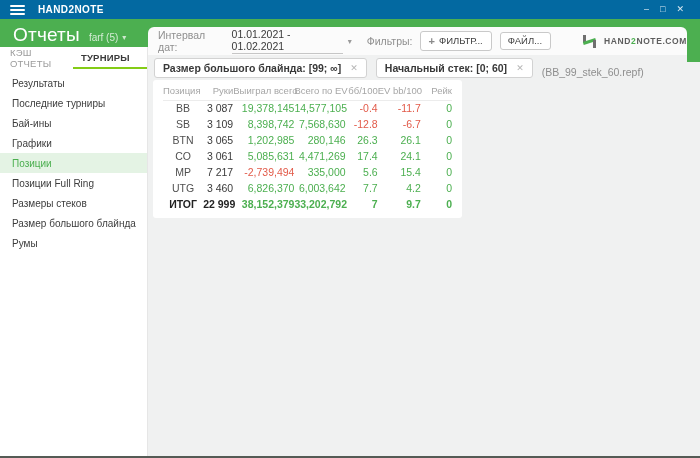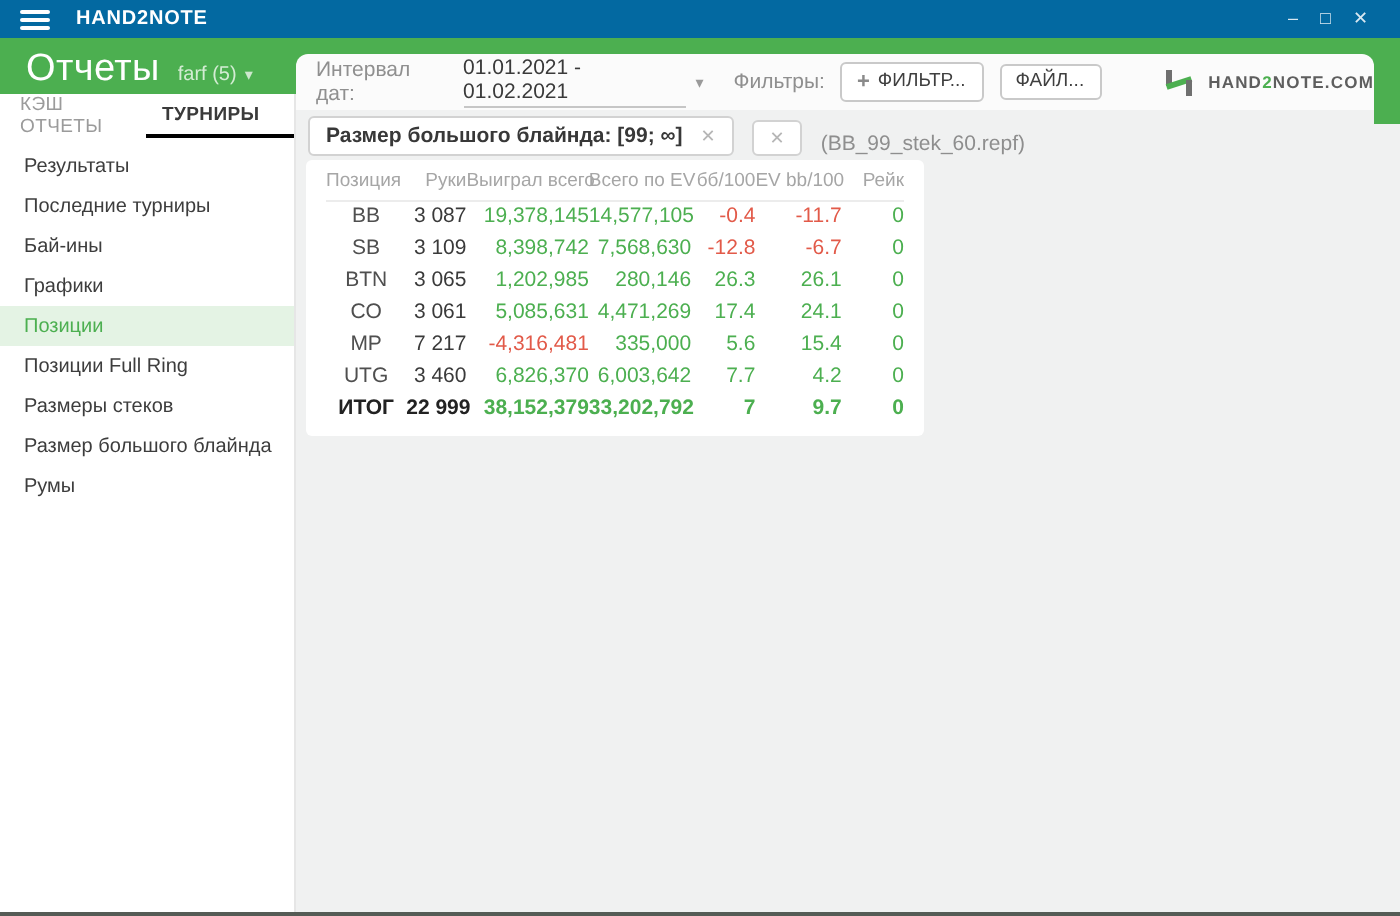--- a/index.html
+++ b/index.html
@@ -86,21 +86,21 @@
   tr.total td.pos-col, tr.total td.hands { color:#222222; }
 
   
   .sidebar {
     position:absolute; left:0; top:47px; width:148px; height:409px;
     background:#ffffff; border-right:1px solid #e6e6e6;
   }
   .tabs { display:flex; height:22px; }
   .tab { display:flex; align-items:center; font-size:9.5px; letter-spacing:.2px; cursor:pointer; }
   .tab-cash { width:73px; padding-left:10px; color:#9b9b9b; }
-  .tab-tournaments { width:74px; padding-left:8px; color:#3a3a3a; font-weight:bold; border-bottom:2px solid #000000;text-align:center; }
+  .tab-tournaments { width:74px; padding-left:8px; color:#3a3a3a; font-weight:bold; border-bottom:2px solid #84cc16;text-align:center; }
   .menu { margin-top:4px; }
   .menu-item {
     height:20px; display:flex; align-items:center; padding-left:12px;
     font-size:10px; color:#3d3d3d; cursor:pointer; white-space:nowrap;
   }
   .menu-item.active { background:#e4f3e4; color:#4caf50; }
 
   .bottom-border { position:absolute; left:0; bottom:0; width:700px; height:2px; background:#555b55; }
 </style>
 </head>
@@ -148,20 +148,21 @@
 
   <div class="gray-bg"></div>
   <div class="green-right-strip"></div>
 
   <div class="chips-row">
     <div class="chip">
       <span>Размер большого блайнда: [99; ∞]</span>
       <span class="chip-close">✕</span>
     </div>
     <div class="chip">
+      <span>Начальный стек: [0; 60]</span>
       <span class="chip-close">✕</span>
     </div>
     <span class="file-note">(BB_99_stek_60.repf)</span>
   </div>
 
   <div class="table-card">
     <table>
       <colgroup>
         <col style="width:40px">
           <col style="width:30px">
@@ -215,21 +216,21 @@
           <td class="hands">3 061</td>
           <td class="green">5,085,631</td>
           <td class="green">4,471,269</td>
           <td class="green">17.4</td>
           <td class="green">24.1</td>
           <td class="green">0</td>
         </tr>
         <tr>
           <td class="pos-col">MP</td>
           <td class="hands">7 217</td>
-          <td class="neg">-4,316,481</td>
+          <td class="neg">-2,739,494</td>
           <td class="green">335,000</td>
           <td class="green">5.6</td>
           <td class="green">15.4</td>
           <td class="green">0</td>
         </tr>
         <tr>
           <td class="pos-col">UTG</td>
           <td class="hands">3 460</td>
           <td class="green">6,826,370</td>
           <td class="green">6,003,642</td>

